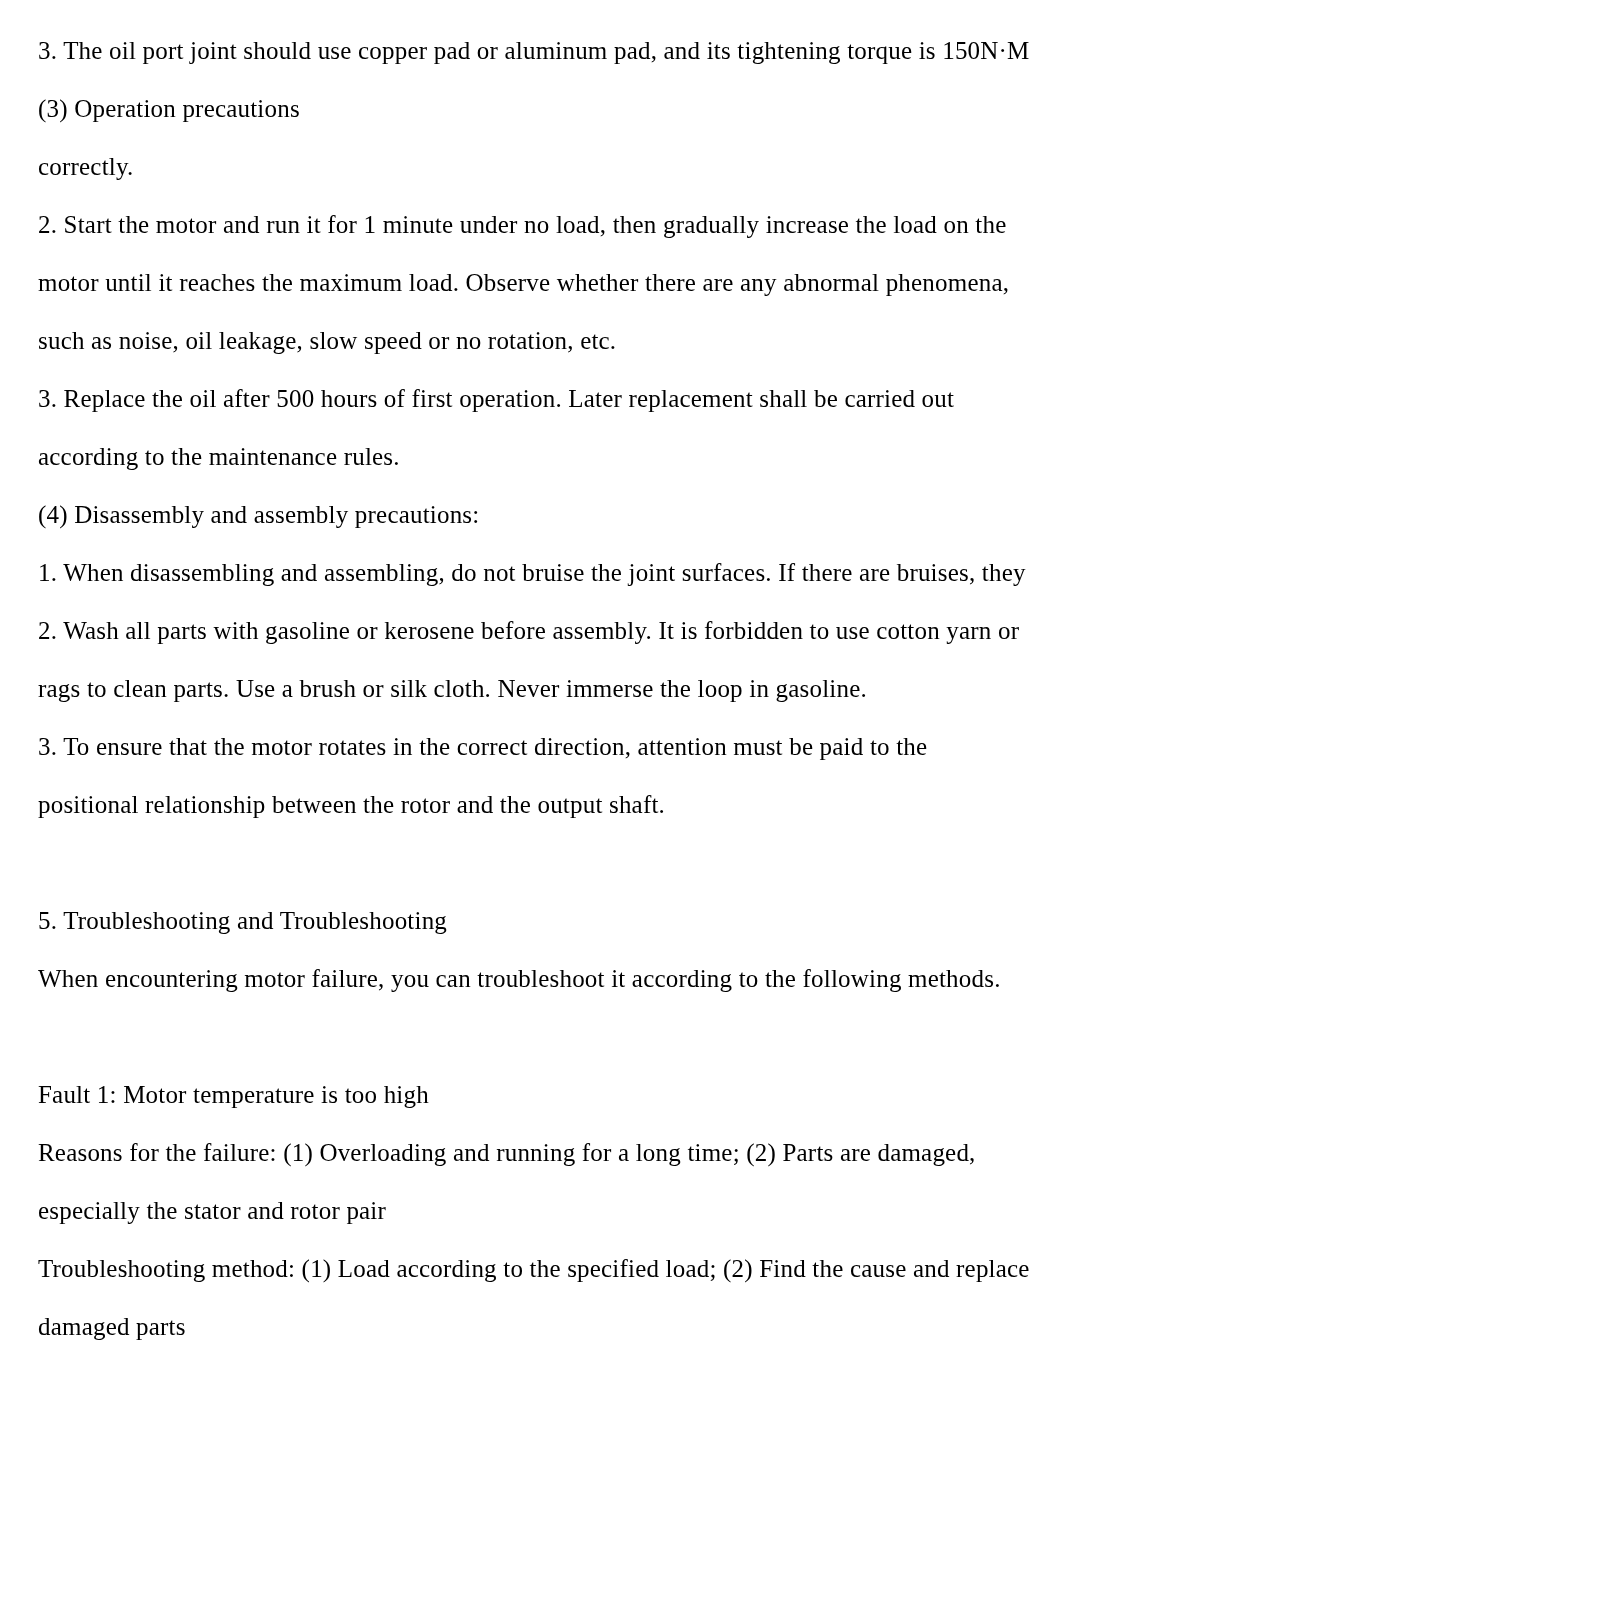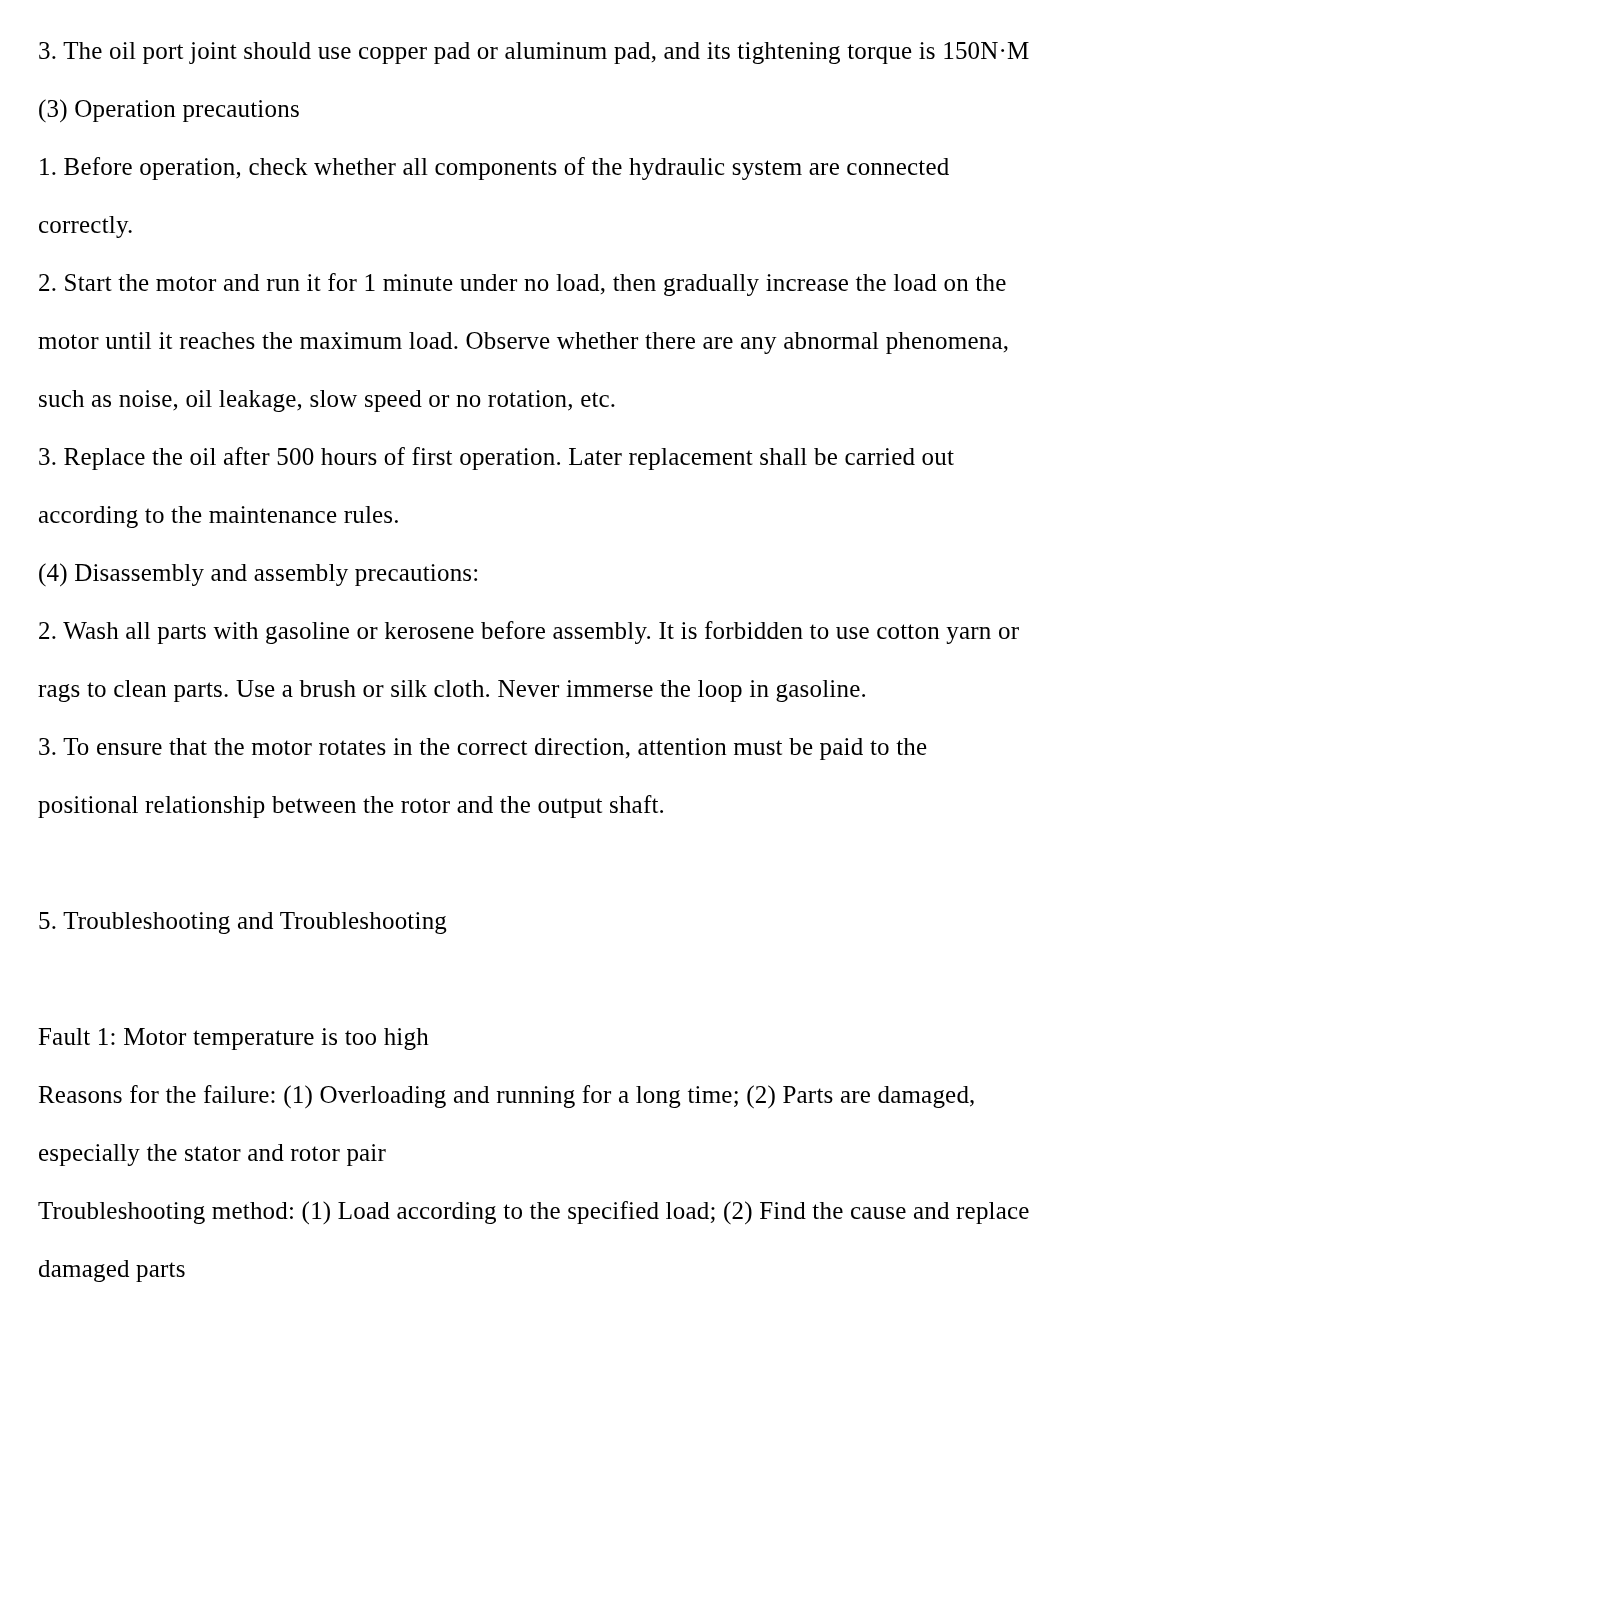--- a/index.html
+++ b/index.html
@@ -35,34 +35,35 @@
     
   }
 </style>
 </head>
 <body style="background: rgb(255, 255, 255);">
 
 <div class="page">
   <div class="doc-text" id="doc-text" style="color: rgb(0, 0, 0);">
       <div class="line">3. The oil port joint should use copper pad or aluminum pad, and its tightening torque is 150N·M</div>
       <div class="line">(3) Operation precautions</div>
-      <div class="line">1. Before operation, check whether all components of the hydraulic system are connected</div>
       <div class="line">correctly.</div>
       <div class="line">2. Start the motor and run it for 1 minute under no load, then gradually increase the load on the</div>
       <div class="line">motor until it reaches the maximum load. Observe whether there are any abnormal phenomena,</div>
       <div class="line">such as noise, oil leakage, slow speed or no rotation, etc.</div>
       <div class="line">3. Replace the oil after 500 hours of first operation. Later replacement shall be carried out</div>
       <div class="line">according to the maintenance rules.</div>
       <div class="line">(4) Disassembly and assembly precautions:</div>
+      <div class="line">1. When disassembling and assembling, do not bruise the joint surfaces. If there are bruises, they</div>
       <div class="line">2. Wash all parts with gasoline or kerosene before assembly. It is forbidden to use cotton yarn or</div>
       <div class="line">rags to clean parts. Use a brush or silk cloth. Never immerse the loop in gasoline.</div>
       <div class="line">3. To ensure that the motor rotates in the correct direction, attention must be paid to the</div>
       <div class="line">positional relationship between the rotor and the output shaft.</div>
       <div class="line blank"></div>
       <div class="line">5. Troubleshooting and Troubleshooting</div>
+      <div class="line">When encountering motor failure, you can troubleshoot it according to the following methods.</div>
       <div class="line blank"></div>
       <div class="line">Fault 1: Motor temperature is too high</div>
       <div class="line">Reasons for the failure: (1) Overloading and running for a long time; (2) Parts are damaged,</div>
       <div class="line">especially the stator and rotor pair</div>
       <div class="line">Troubleshooting method: (1) Load according to the specified load; (2) Find the cause and replace</div>
       <div class="line">damaged parts</div>
     </div>
 </div>
 
 </body></html>

